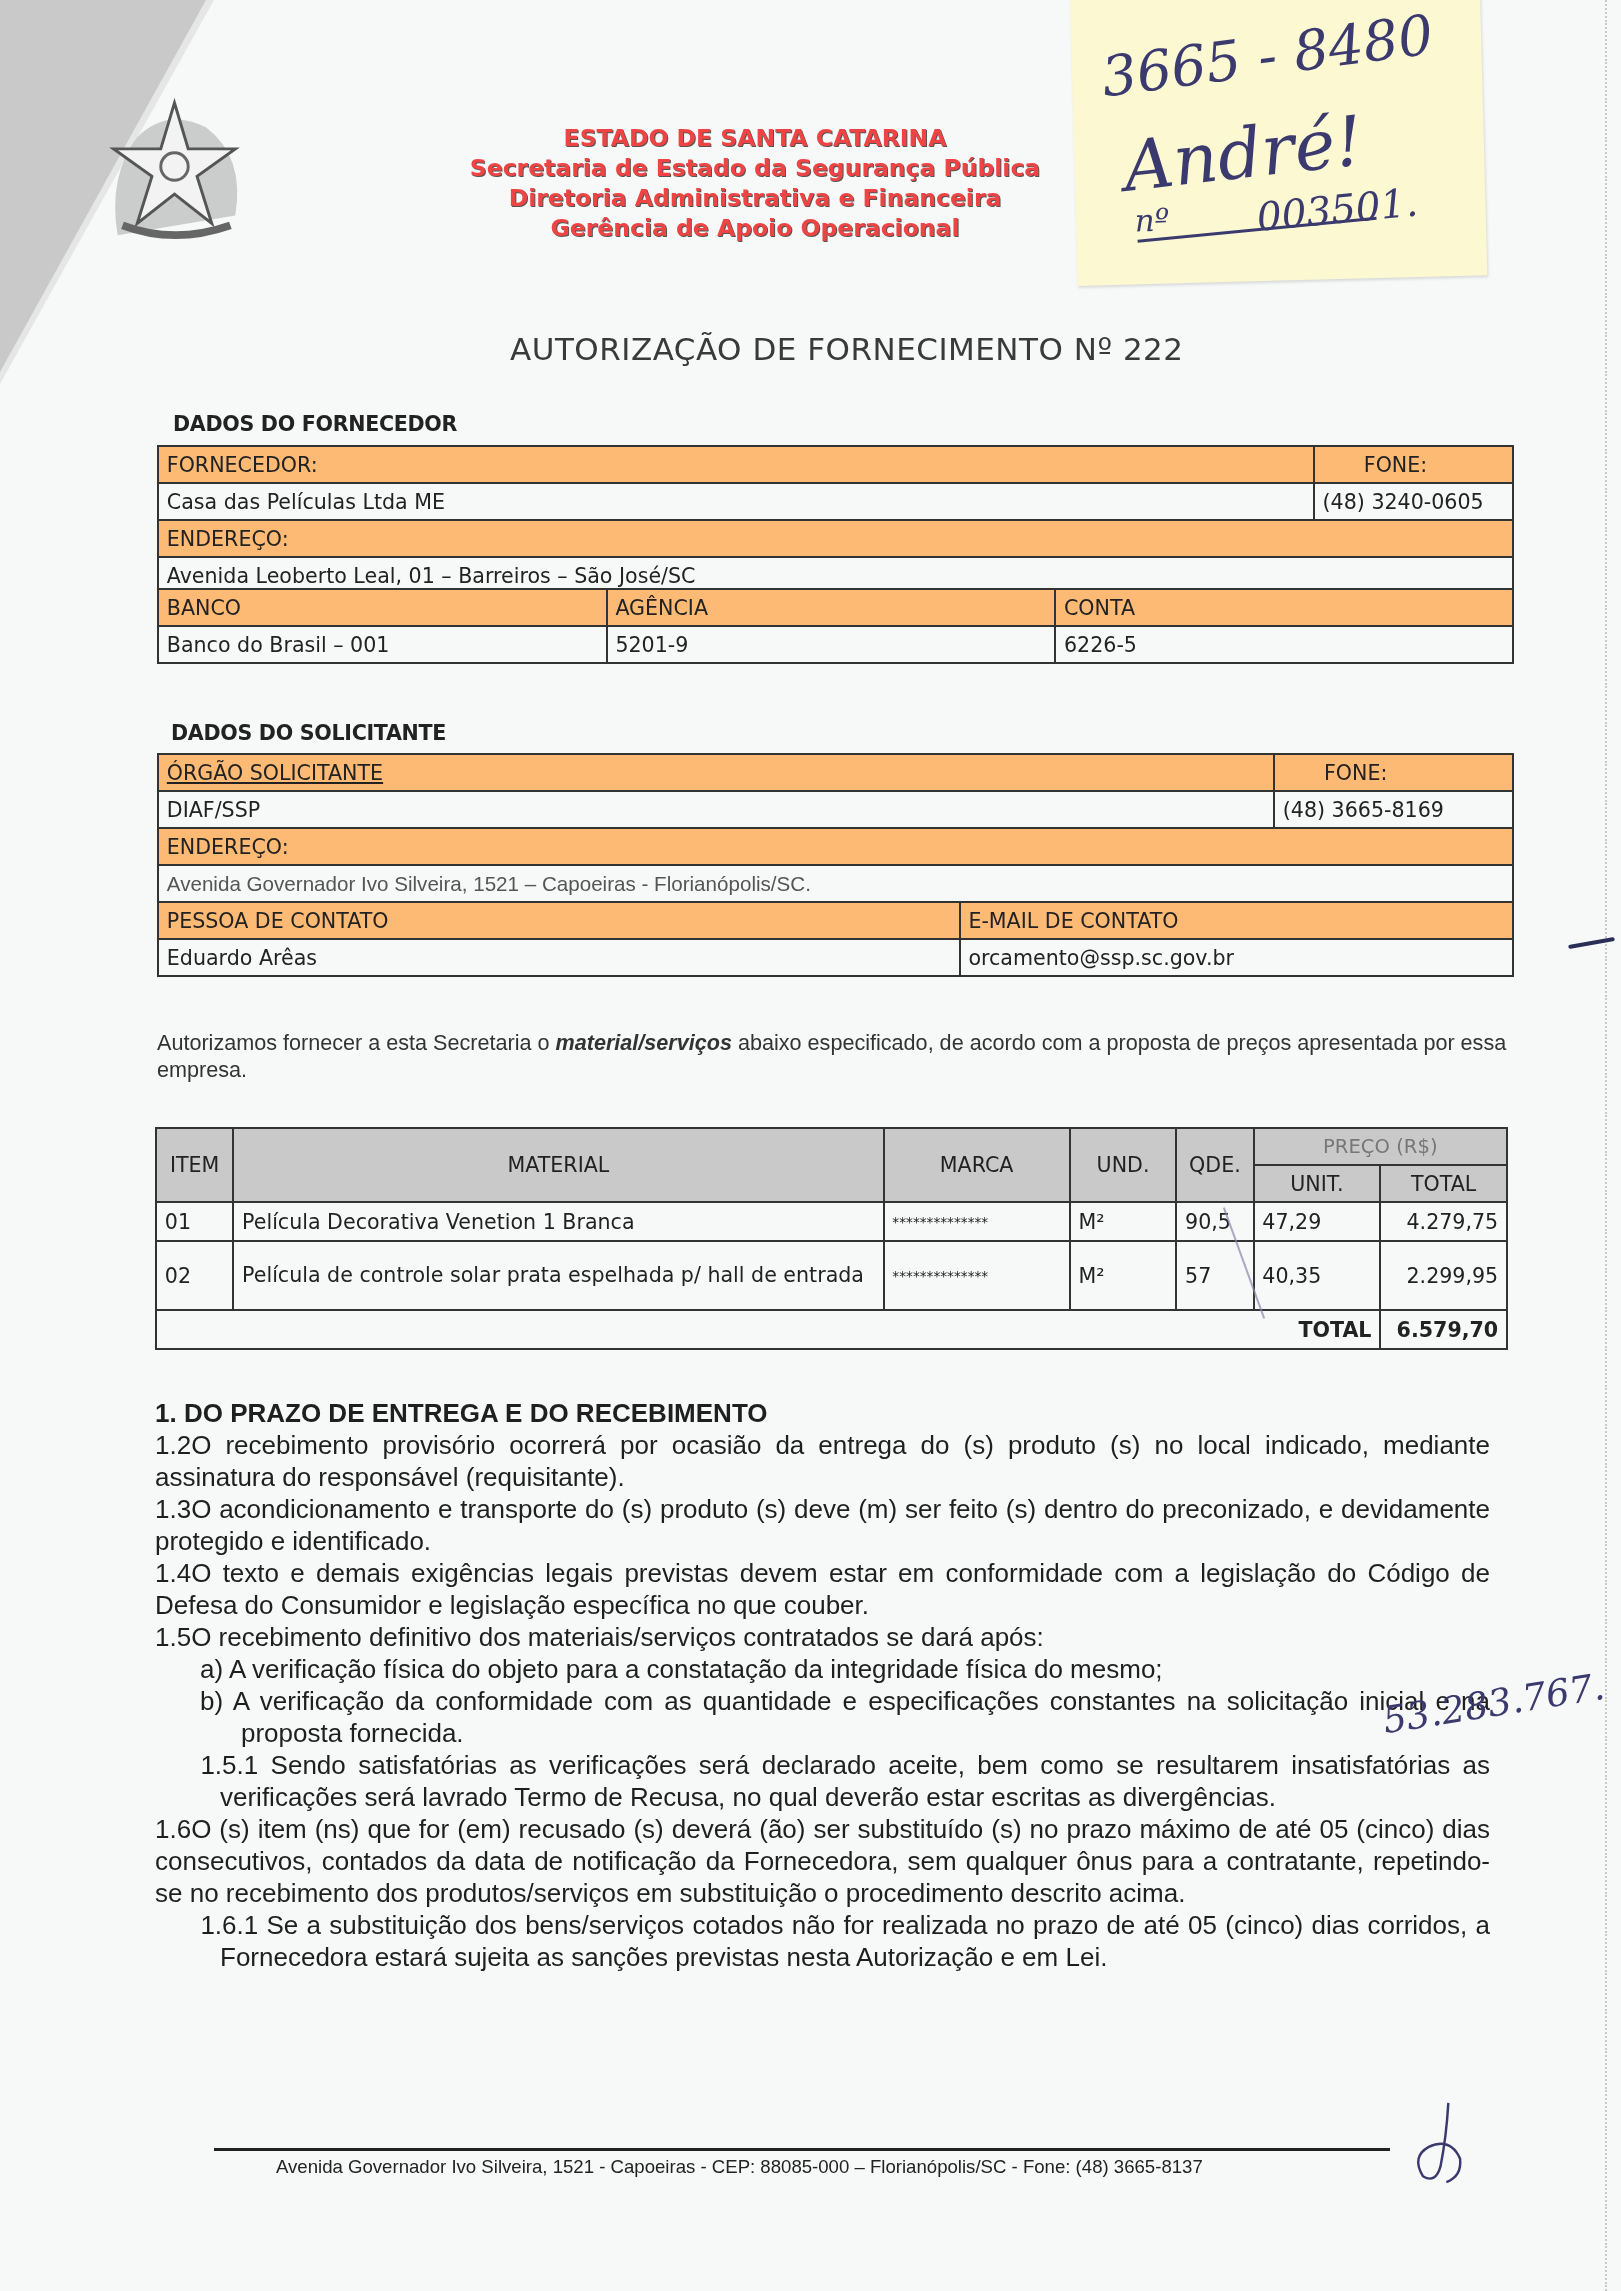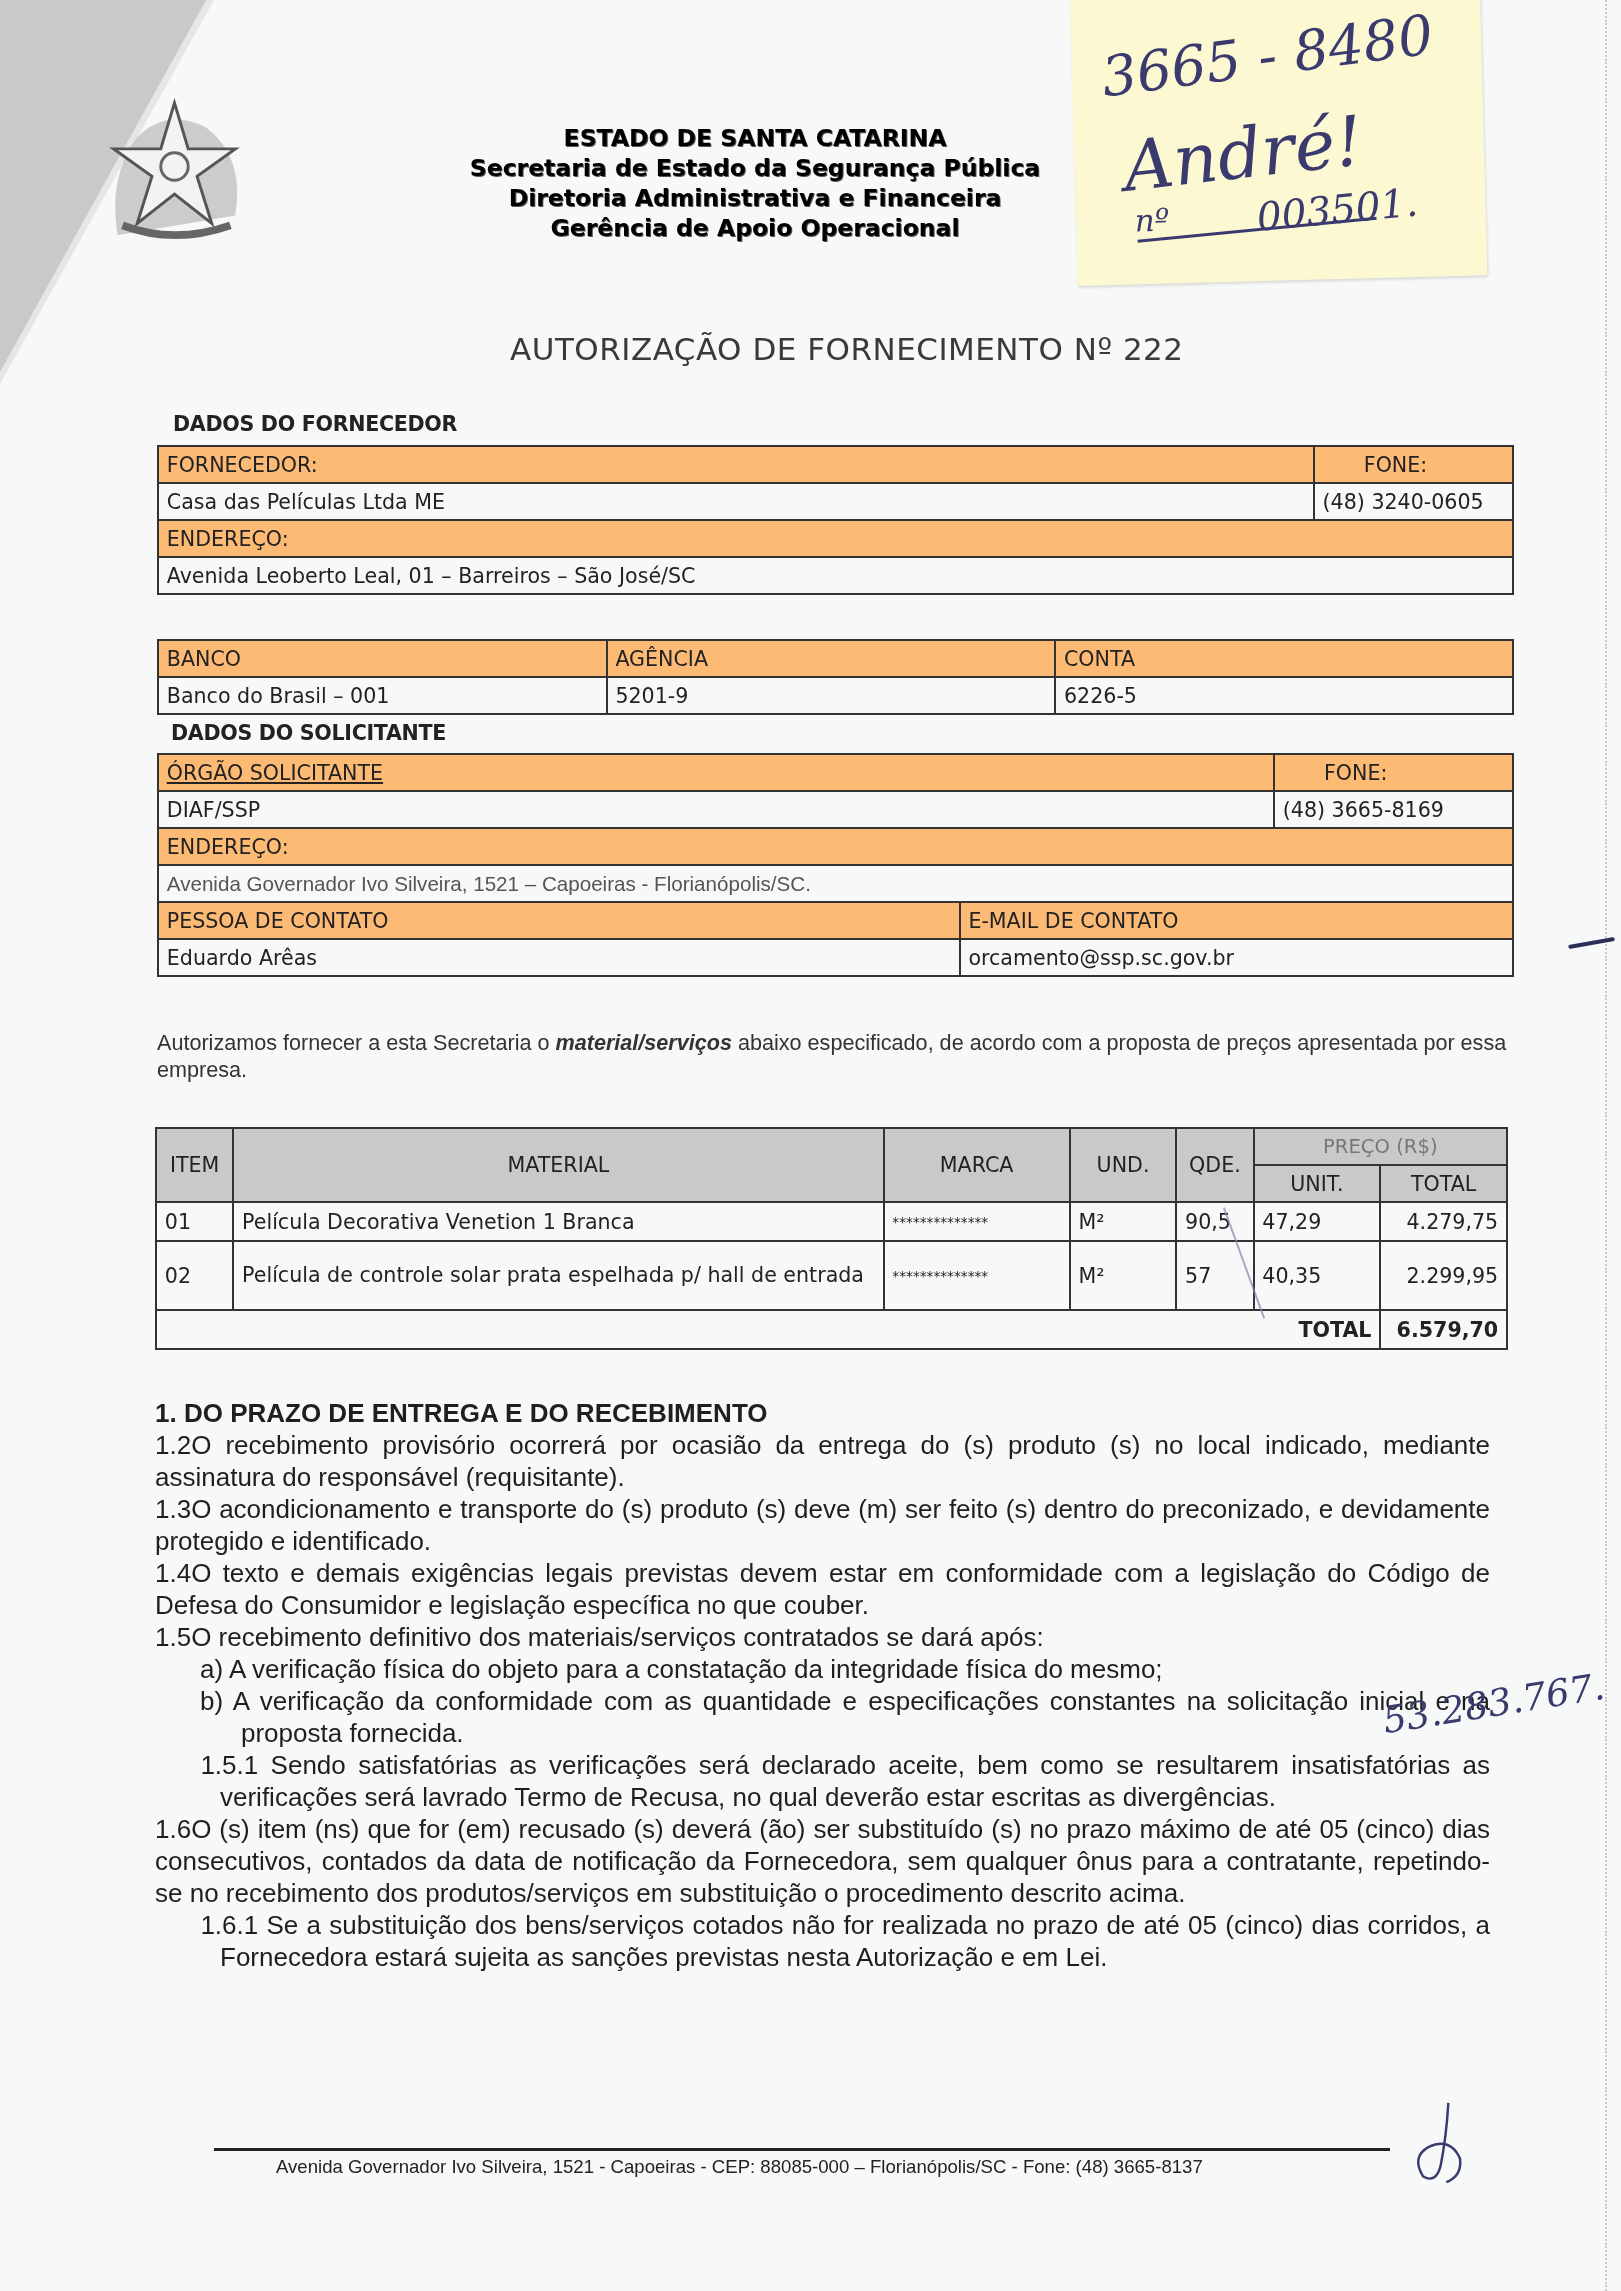--- a/index.html
+++ b/index.html
@@ -15,21 +15,21 @@
   .page-fold-shadow {
     position: absolute; left: 0; top: 0; width: 0; height: 0;
     border-top: 384px solid #e6e6e6; border-right: 214px solid transparent;
   }
   .right-edge { position: absolute; left: 1605px; top: 0; width: 2px; height: 2292px;
     background: repeating-linear-gradient(to bottom, #c8c8c8 0 2px, transparent 2px 3.9px); }
 
   .crest { position: absolute; left: 98px; top: 88px; width: 152px; height: 162px; }
 
   .header-block { position: absolute; left: 412px; top: 123px; width: 686px; text-align: center;
-    font-family: "DejaVu Sans", sans-serif; font-weight: bold; color: #000000; font-size: 23.5px; line-height: 30px;
+    font-family: "DejaVu Sans", sans-serif; font-weight: bold; color: #ef4444; font-size: 23.5px; line-height: 30px;
     text-shadow: 1px 1px 0 #555; }
   .header-block div { white-space: nowrap; }
 
   .sticky { position: absolute; left: 1070px; top: 0; width: 410px; height: 286px;
     background: #fbf8d2; transform: rotate(-1.5deg); transform-origin: 0 0;
     box-shadow: 1px 2px 2.9px rgba(0,0,0,0.12); }
   .hand { position: absolute; font-family: "DejaVu Serif", serif; font-style: italic; color: #3b3a6e; }
   .sticky .h1 { left: 29px; top: 29px; font-size: 55px; transform: rotate(-6deg); }
   .sticky .h2 { left: 49px; top: 118px; font-size: 69px; transform: rotate(-5deg); }
   .sticky .h3 { left: 59px; top: 204px; font-size: 31px; }
@@ -110,21 +110,21 @@
     <td class="center">(48) 3240-0605</td>
   </tr>
   <tr>
     <td class="lbl" colspan="3">ENDEREÇO:</td>
   </tr>
   <tr>
     <td colspan="3">Avenida Leoberto Leal, 01 – Barreiros – São José/SC</td>
   </tr>
 </tbody>
   </table>
-<table class="form" style="left:157px; top:639px; width:1357px;">
+<table class="form" style="left:157px; top:588px; width:1357px;">
   <tbody>
       <tr>
     <td class="lbl" style="width:431px;">BANCO</td>
     <td class="lbl" style="width:431px;">AGÊNCIA</td>
     <td class="lbl">CONTA</td>
   </tr>
   <tr>
     <td>Banco do Brasil – 001</td>
     <td>5201-9</td>
     <td>6226-5</td>

